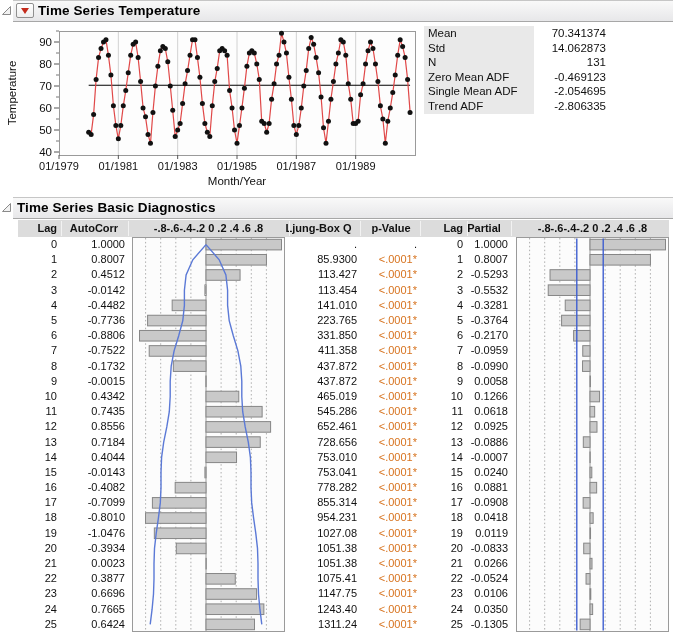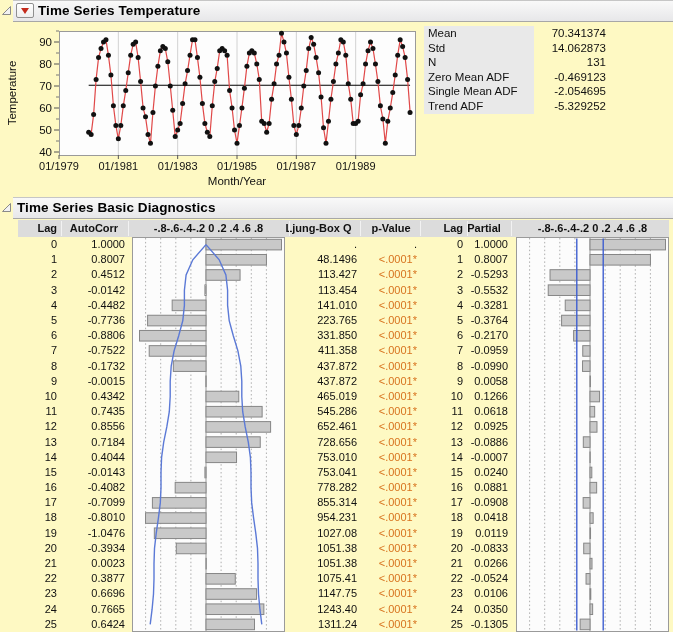--- a/index.html
+++ b/index.html
@@ -1,18 +1,18 @@
 <!DOCTYPE html>
 <html><head>
 <meta charset="utf-8">
 <style>
   html,body{margin:0;padding:0;background:#e9e9e9;}
   #app{
     position:relative;width:673px;height:632px;overflow:hidden;
-    background:#fef9c3;font-family:"Liberation Sans",sans-serif;color:#111;
+    background:#ffffff;font-family:"Liberation Sans",sans-serif;color:#111;
   }
   .outline-bar{
     position:absolute;left:13px;right:0;height:22px;box-sizing:border-box;
     background:linear-gradient(#f9f9f9,#e7e7e9);
     border-top:1px solid #c6c6c6;border-bottom:1px solid #a7a7a7;
   }
   .outline-title{
     position:absolute;top:3px;font-size:13.5px;font-weight:bold;color:#000;
     white-space:nowrap;letter-spacing:.1px;
   }
@@ -248,21 +248,21 @@
       <div class="stat-row">
         <div class="stat-label">Zero Mean ADF</div>
         <div class="stat-value">-0.469123</div>
       </div>
       <div class="stat-row">
         <div class="stat-label">Single Mean ADF</div>
         <div class="stat-value">-2.054695</div>
       </div>
       <div class="stat-row">
         <div class="stat-label">Trend ADF</div>
-        <div class="stat-value">-5.329252</div>
+        <div class="stat-value">-2.806335</div>
       </div>
     </div>
 
 <div class="outline-bar" style="top:197px"></div>
 <svg class="disclosure" style="top:202px" viewBox="0 0 11 11">
   <polygon points="1.5,9.5 9.5,9.5 9.5,1.5" fill="#f2f2f2" stroke="#8a8a8a" stroke-width="1"></polygon>
 </svg>
 <span class="outline-title" style="left:17px;top:200px">Time Series Basic Diagnostics</span>
 
 <div id="diag-header">
@@ -288,21 +288,21 @@
         <span class="dcell num" style="left: 0px; width: 57px;">0</span>
         <span class="dcell num" style="left: 63px; width: 62px;">1.0000</span>
         <span class="dcell num" style="left: 280px; width: 77px;">.</span>
         <span class="dcell num" style="left: 365px; width: 52px;">.</span>
         <span class="dcell num" style="left: 425px; width: 38px;">0</span>
         <span class="dcell num" style="left: 460px; width: 48px;">1.0000</span>
       </div>
       <div class="drow" style="top: 15.1923px;">
         <span class="dcell num" style="left: 0px; width: 57px;">1</span>
         <span class="dcell num" style="left: 63px; width: 62px;">0.8007</span>
-        <span class="dcell num" style="left: 280px; width: 77px;">48.1496</span>
+        <span class="dcell num" style="left: 280px; width: 77px;">85.9300</span>
         <span class="dcell num pval" style="left: 365px; width: 52px;">&lt;.0001*</span>
         <span class="dcell num" style="left: 425px; width: 38px;">1</span>
         <span class="dcell num" style="left: 460px; width: 48px;">0.8007</span>
       </div>
       <div class="drow" style="top: 30.3846px;">
         <span class="dcell num" style="left: 0px; width: 57px;">2</span>
         <span class="dcell num" style="left: 63px; width: 62px;">0.4512</span>
         <span class="dcell num" style="left: 280px; width: 77px;">113.427</span>
         <span class="dcell num pval" style="left: 365px; width: 52px;">&lt;.0001*</span>
         <span class="dcell num" style="left: 425px; width: 38px;">2</span>

